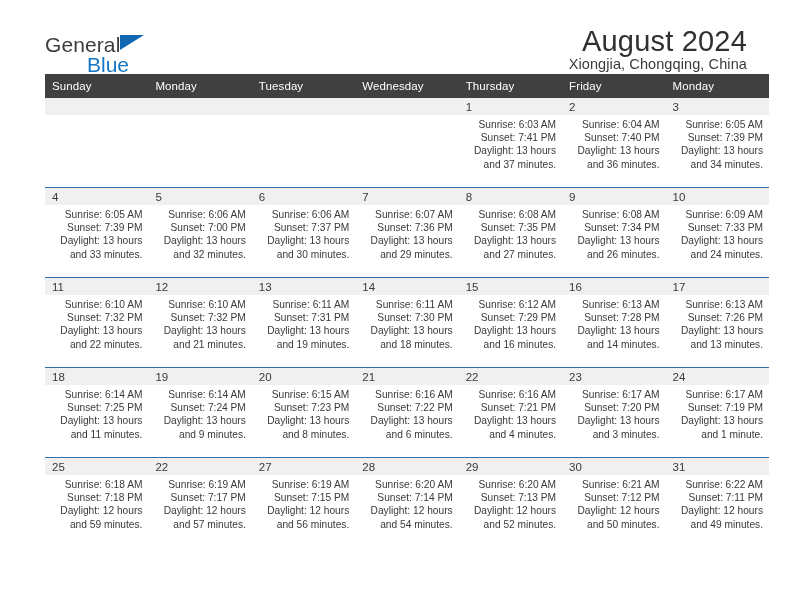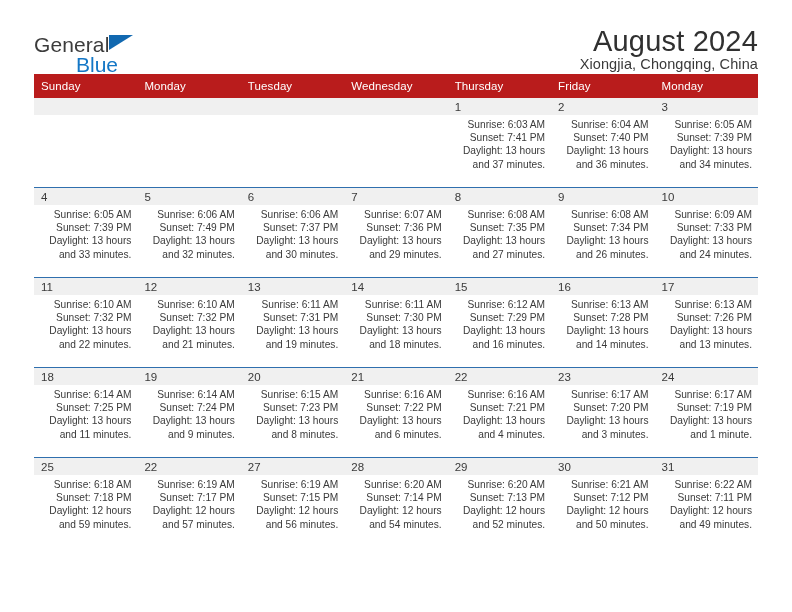--- a/index.html
+++ b/index.html
@@ -13,21 +13,21 @@
     font-family: "Liberation Sans", sans-serif;
     color: #000000;
     overflow: hidden;
   }
 
   .page {
     position: relative;
     width: 792px;
     height: 612px;
     box-sizing: border-box;
-    padding: 0 34px;
+    padding: 0 45px;
   }
 
   
   .header {
     display: flex;
     align-items: flex-start;
     justify-content: space-between;
     padding-top: 26px;
     height: 72px;
     box-sizing: border-box;
@@ -86,21 +86,21 @@
   
   .calendar {
     width: 724px;
     border-collapse: collapse;
     table-layout: fixed;
     margin-top: 2px;
   }
   .calendar col { width: 103.43px; }
 
   .calendar thead th {
-    background: #b91c1c;
+    background: #404040;
     color: #ffffff;
     font-weight: normal;
     font-size: 11.5px;
     text-align: left;
     padding: 6px 0 6px 7px;
     height: 12px;
     letter-spacing: 0.1px;
   }
 
   .week-row td {
@@ -245,21 +245,21 @@
                 <div>Daylight: 13 hours</div>
                 <div>and 33 minutes.</div>
               </div>
             </div>
           </td>
           <td>
             <div class="cell">
               <div class="daynum-band">5</div>
               <div class="lines">
                 <div>Sunrise: 6:06 AM</div>
-                <div>Sunset: 7:49 PM</div>
+                <div>Sunset: 7:00 PM</div>
                 <div>Daylight: 13 hours</div>
                 <div>and 32 minutes.</div>
               </div>
             </div>
           </td>
           <td>
             <div class="cell">
               <div class="daynum-band">6</div>
               <div class="lines">
                 <div>Sunrise: 6:06 AM</div>

